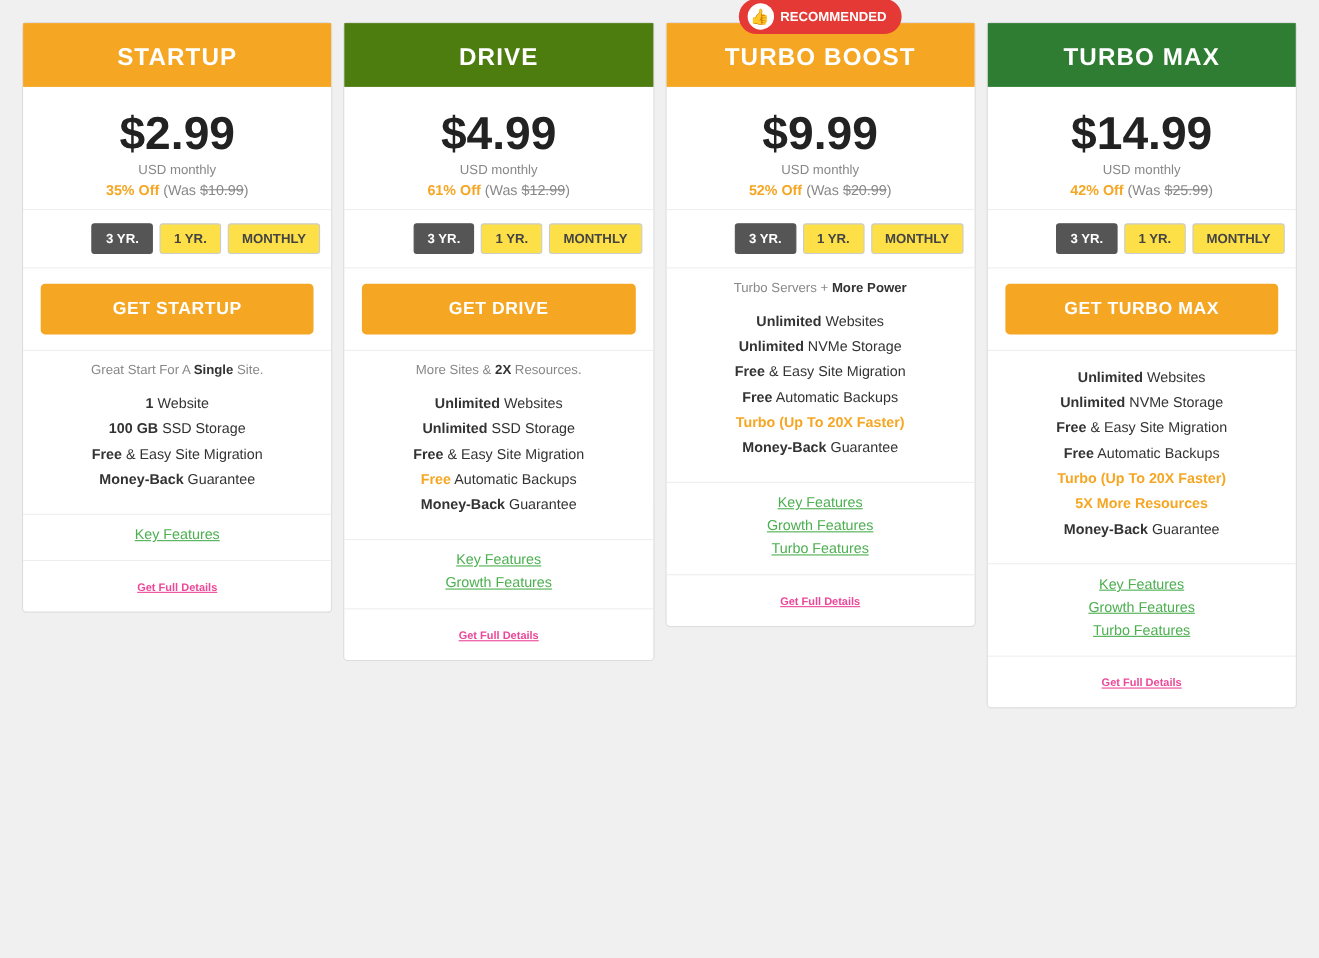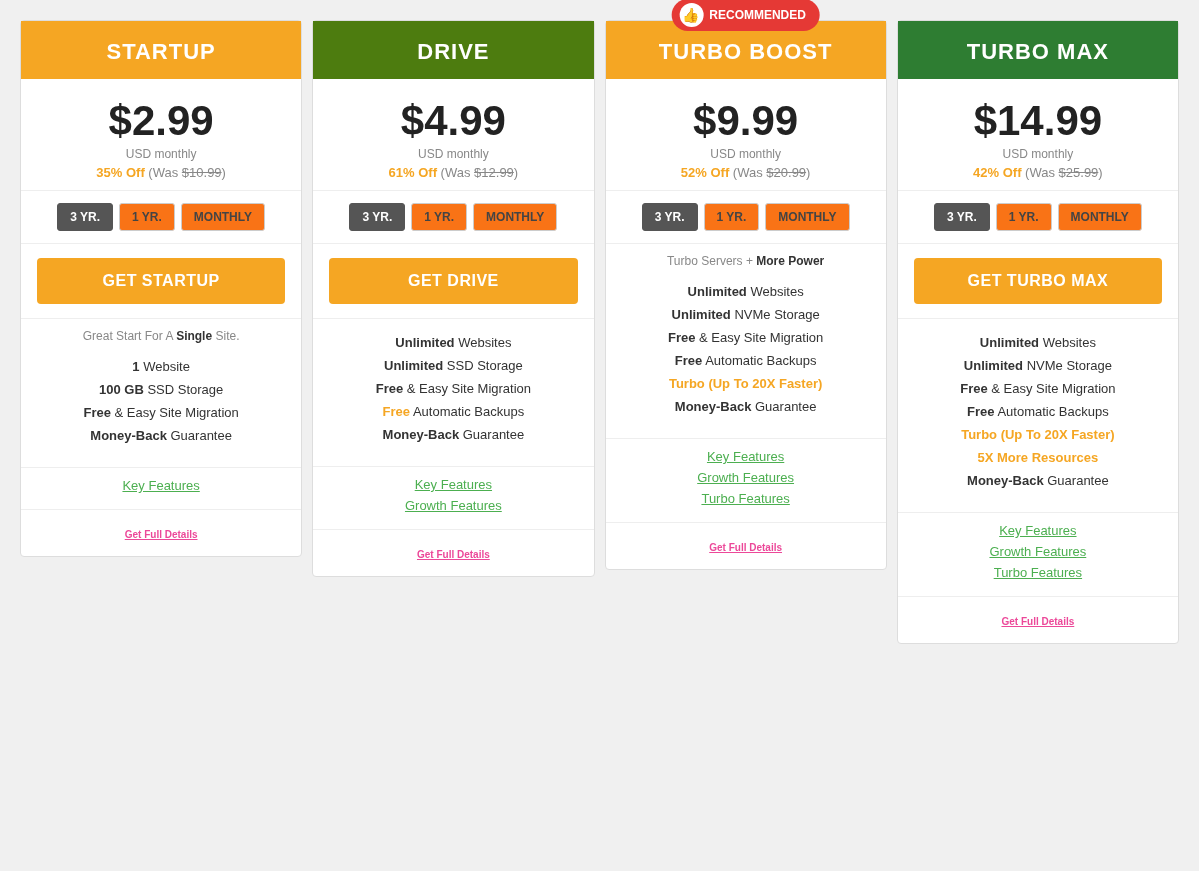--- a/index.html
+++ b/index.html
@@ -87,28 +87,28 @@
     .plan-discount {
       font-size: 13px;
       margin-top: 4px;
     }
     .plan-discount .pct { color: #f5a623; font-weight: bold; }
     .plan-discount .was { color: #888; }
     .plan-discount .was-price { color: #888; text-decoration: line-through; }
 
     .billing-toggle {
       display: flex;
-      justify-content: center;
+      justify-content: flex-end;
       gap: 6px;
       padding: 12px 10px;
       border-bottom: 1px solid #eee;
     }
     .billing-btn {
       border: 1px solid #ccc;
-      background: #f97316;
+      background: #fde047;
       padding: 6px 12px;
       font-size: 12px;
       font-weight: bold;
       cursor: pointer;
       border-radius: 3px;
       color: #444;
     }
     .billing-btn.active {
       background: #555;
       color: #fff;
@@ -228,20 +228,21 @@
         <div class="plan-discount"><span class="pct">61% Off</span> <span class="was">(Was</span> <span class="was-price">$12.99</span><span class="was">)</span></div>
       </div>
       <div class="billing-toggle">
         <button class="billing-btn active">3 YR.</button>
         <button class="billing-btn">1 YR.</button>
         <button class="billing-btn">MONTHLY</button>
       </div>
       <div class="cta-section">
         <button class="cta-btn">GET DRIVE</button>
       </div>
+      <div class="tagline">More Sites &amp; <strong>2X</strong> Resources.</div>
       <div class="features-section">
         <div class="feature-item"><strong>Unlimited</strong><span> Websites</span></div>
         <div class="feature-item"><strong>Unlimited</strong><span> SSD Storage</span></div>
         <div class="feature-item"><strong>Free</strong><span> &amp; Easy Site Migration</span></div>
         <div class="feature-item"><span class="orange">Free</span><span> Automatic Backups</span></div>
         <div class="feature-item"><strong>Money-Back</strong><span> Guarantee</span></div>
       </div>
       <div class="links-section">
         <a class="link-item">Key Features</a>
         <a class="link-item">Growth Features</a>

